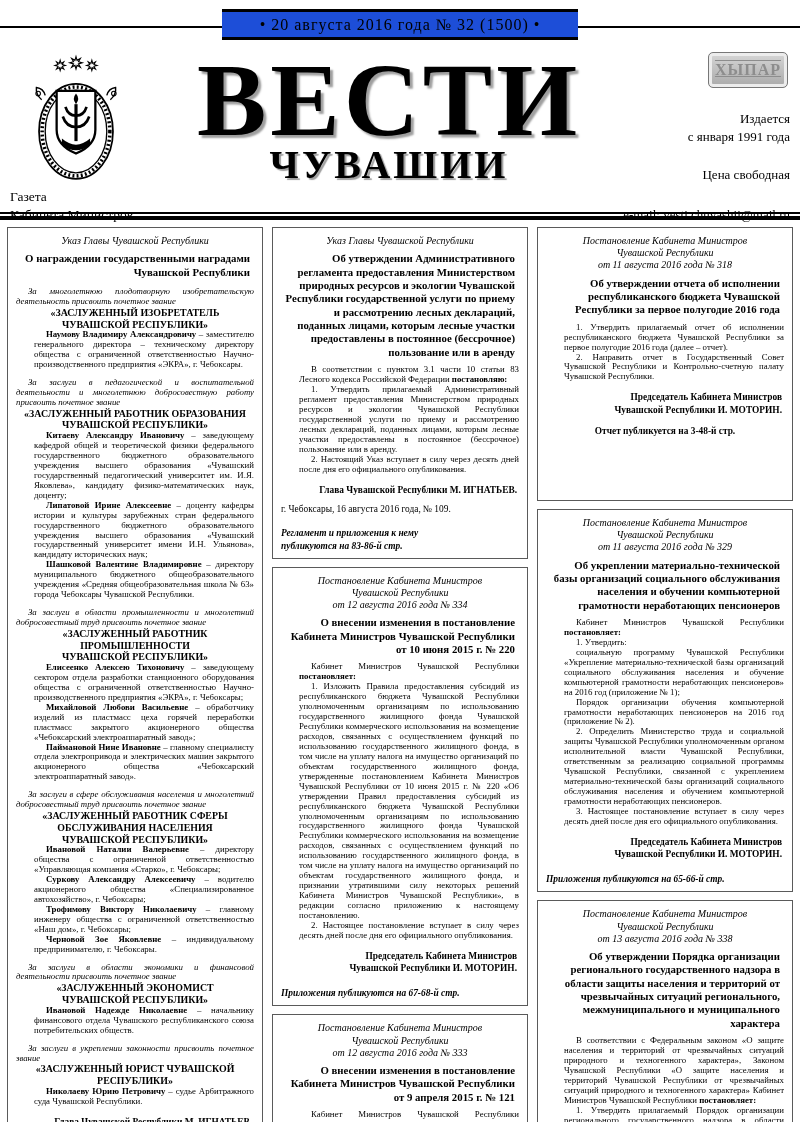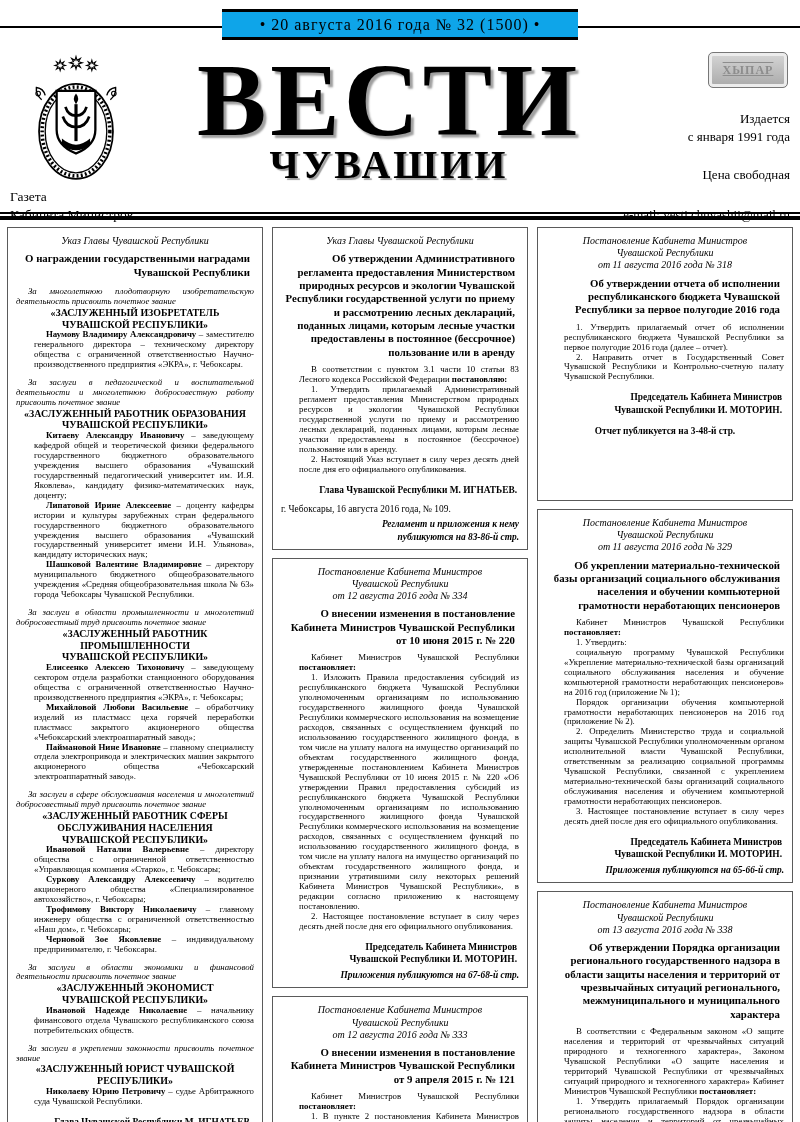--- a/index.html
+++ b/index.html
@@ -4,41 +4,41 @@
 <style>
   * { margin:0; padding:0; box-sizing:border-box; }
   html,body { background:#e8e8e8; }
   body { width:800px; min-height:1122px; margin:0 auto; background:#ffffff;
          font-family:"Liberation Serif","DejaVu Serif",serif; color:#000;
          display:flex; flex-direction:column; overflow:hidden; }
 
   
   .topbar { position:relative; height:50px; flex:0 0 auto; }
   .topbar-rule { position:absolute; left:0; right:0; top:26px; border-top:2px solid #000; }
-  .date-box { position:relative; margin:9px auto 0; width:356px; background:#0ea5e9;
+  .date-box { position:relative; margin:9px auto 0; width:356px; background:#1d4ed8;
               border-top:3px solid #000; border-bottom:3px solid #000;
               text-align:center; font-size:16px; letter-spacing:1px; padding:4px 0 3px; }
 
   
   .masthead { display:flex; padding:2px 10px 4px 10px; height:162px; flex:0 0 auto; }
   .brand-left { width:168px; flex:0 0 auto; }
   .emblem { margin:2px 0 0 14px; display:block; }
   .publisher { font-size:13.5px; line-height:1.32; margin-top:2px; white-space:pre-line; }
   .brand-center { flex:1 1 auto; text-align:center; overflow:visible; }
   .np-title-1 { font-size:104px; line-height:.92; font-weight:bold; letter-spacing:4px;
                 text-shadow:3px 3px 2px rgba(0,0,0,.38); }
   .np-title-2 { font-size:40px; line-height:1; font-weight:bold; letter-spacing:3px;
                 text-shadow:2px 2px 1px rgba(0,0,0,.38); margin-top:-3px; }
   .brand-right { width:190px; flex:0 0 auto; text-align:right; font-size:13px; }
   .hypar-logo { margin:0 2px 0 auto; width:80px; height:36px;
                 background:linear-gradient(#d6d6d6,#a9a9a9);
                 border:1px solid #777; border-radius:5px;
                 box-shadow:inset 0 0 0 3px #ececec;
                 display:flex; align-items:center; justify-content:center;
-                font-weight:bold; font-size:12px; color:#8d8d8d; letter-spacing:1px;
+                font-weight:bold; font-size:16px; color:#8d8d8d; letter-spacing:1px;
                 text-decoration:underline overline; }
   .since { margin-top:22px; white-space:pre-line; line-height:1.35; }
   .price { margin-top:22px; }
   .email { margin-top:24px; }
   .site  { margin-top:5px; }
 
   .masthead-rule { flex:0 0 auto; margin:0; height:8px;
                    border-top:2px solid #000; border-bottom:4px solid #000; }
 
   
@@ -59,22 +59,22 @@
              margin:2px 0 5px; }
   .title { font-weight:bold; text-align:right; font-size:10.8px; line-height:1.24;
            margin:3px 4px 6px; }
   .intro { font-style:italic; text-align:justify; text-indent:12px; margin-top:8px; }
   .honor { font-weight:bold; text-align:center; font-size:9.9px; line-height:1.18; }
   .para  { text-align:justify; text-indent:12px;margin-left:18px; }
   .sig   { font-weight:bold; text-align:right; font-size:9.4px; line-height:1.3;
            margin:9px 2px 2px; }
   .date  { font-size:9.4px; margin-top:8px; }
   .noteb { font-weight:bold; text-align:center; font-size:9.4px; line-height:1.3; margin-top:9px; }
-  .notei { font-weight:bold; font-style:italic; text-align:right; font-size:9.4px;
-           line-height:1.3; margin-top:4px; }
+  .notei { font-weight:bold; font-style:italic; text-align:left; font-size:9.4px;
+           line-height:1.3; margin-top:13px; }
 </style>
 </head>
 <body>
 
 <div class="topbar">
   <div class="topbar-rule"></div>
   <div class="date-box" style="white-space: pre-line;">•  20  августа  2016  года  № 32 (1500)  •</div>
 </div>
 
 <div class="masthead">

